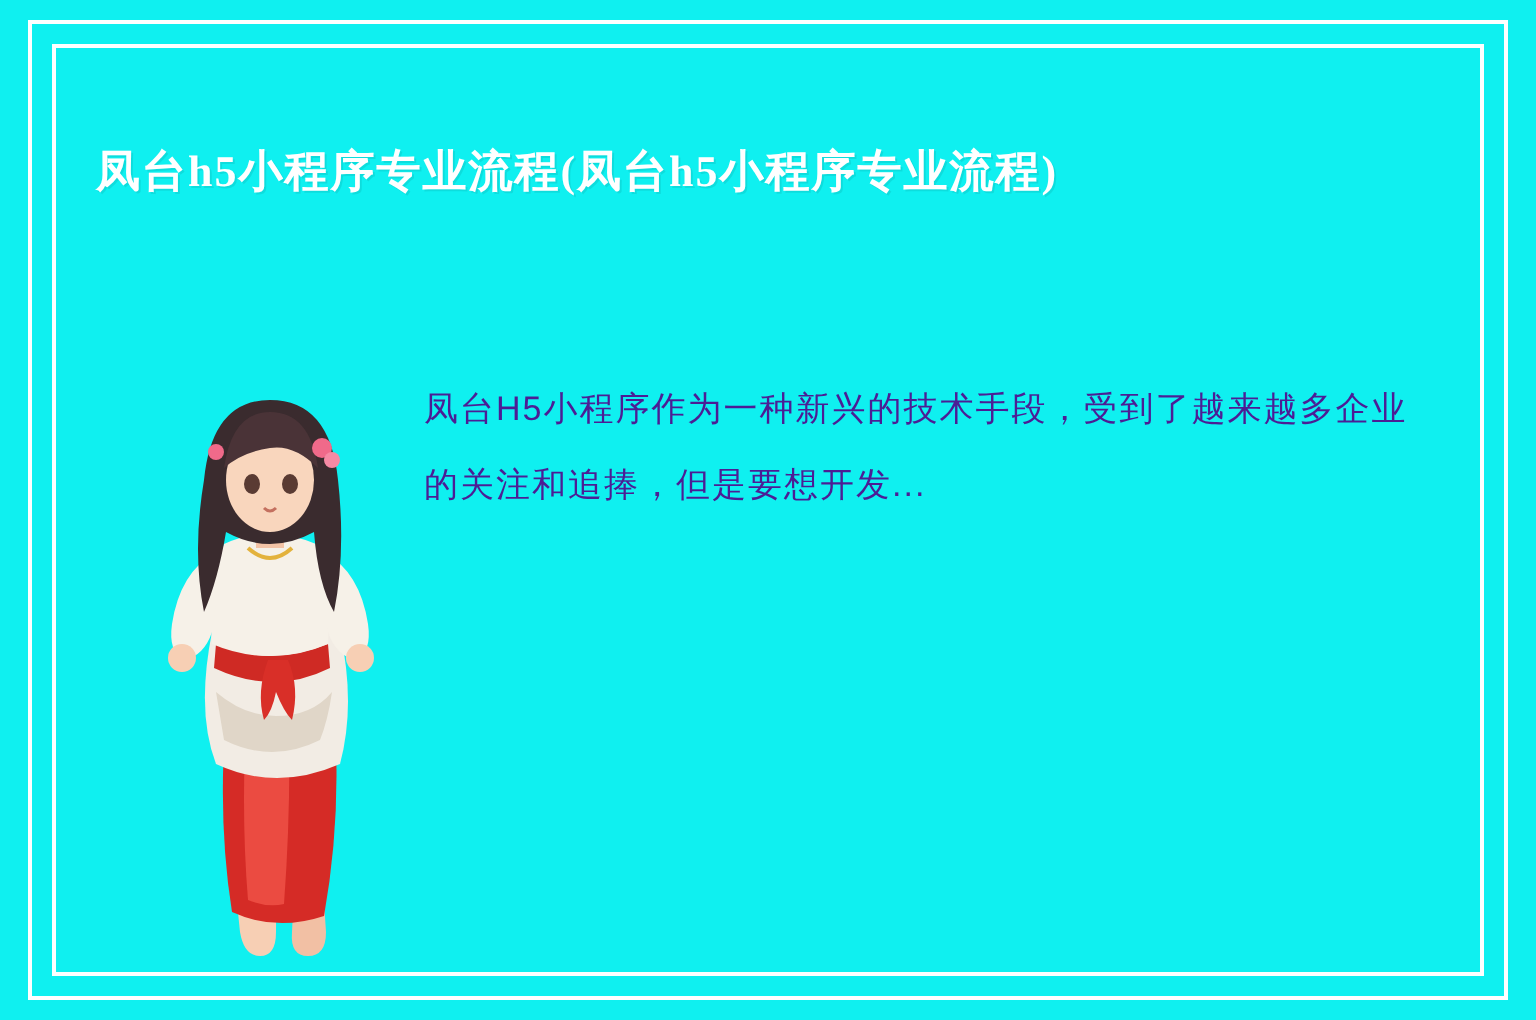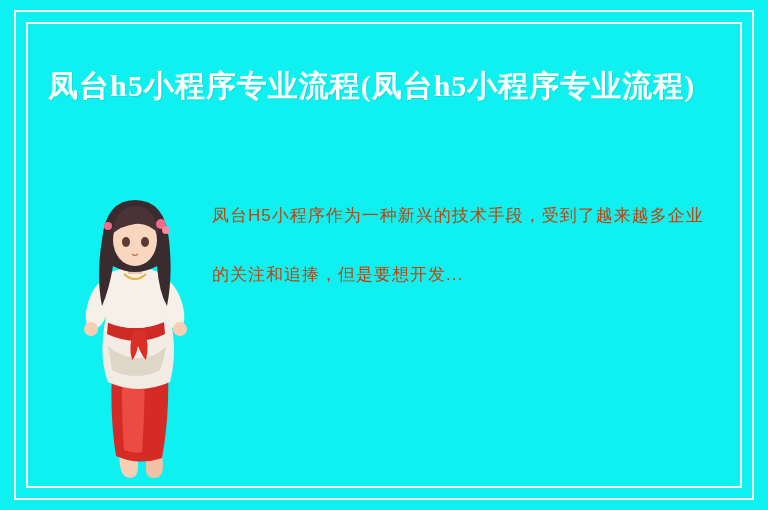--- a/index.html
+++ b/index.html
@@ -38,36 +38,36 @@
     width: 716px;
     height: 466px;
     border: 2px solid #ffffff;
     box-sizing: border-box;
   }
   .title {
     position: absolute;
     left: 48px;
     top: 62px;
     width: 672px;
-    font-size: 30px;
+    font-size: 22px;
     line-height: 47px;
     font-weight: bold;
     color: #ffffff;
     font-family: "Liberation Serif", serif;
     letter-spacing: 1px;
     text-shadow: 1px 1px 0 rgba(0,0,0,0.08);
   }
   .body-text {
     position: absolute;
     left: 212px;
     top: 186px;
     width: 508px;
     font-size: 17px;
-    line-height: 59px;
-    color: #c2410c;
+    line-height: 38px;
+    color: #4c1d95;
     font-family: "Liberation Sans", sans-serif;
     letter-spacing: 1px;
   }
   .figure {
     position: absolute;
     left: 62px;
     top: 196px;
     width: 148px;
     height: 286px;
   }

